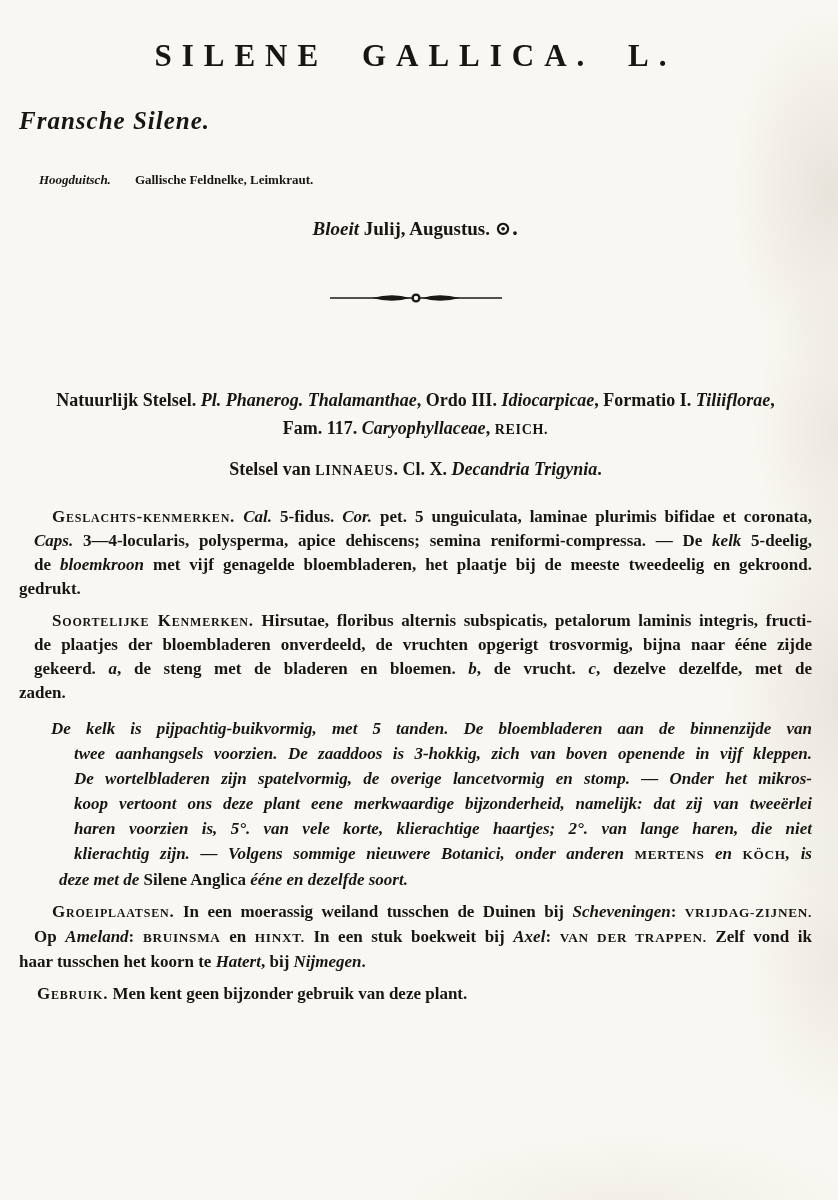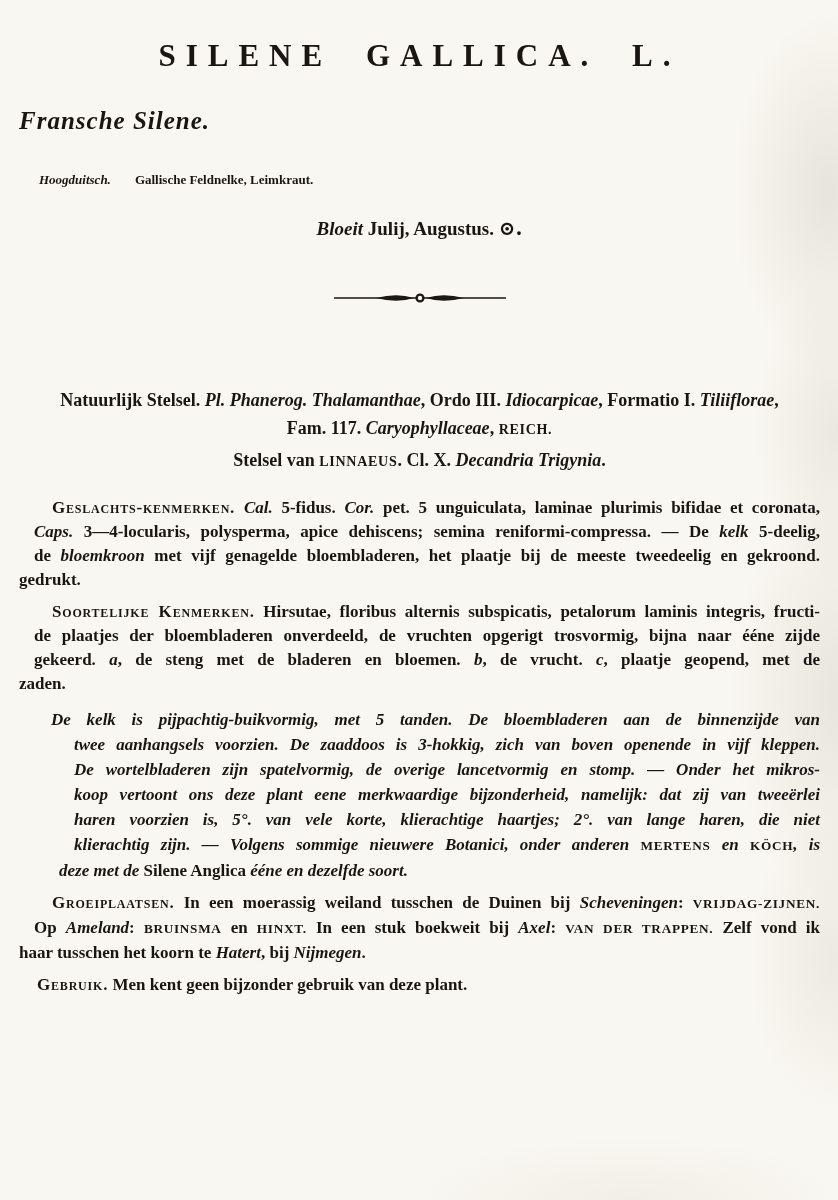--- a/index.html
+++ b/index.html
@@ -13,21 +13,21 @@
       radial-gradient(140px 260px at 99% 16%, rgba(168,160,147,.22), transparent 70%),
       radial-gradient(120px 220px at 100% 36%, rgba(168,160,147,.18), transparent 70%),
       radial-gradient(170px 300px at 101% 58%, rgba(160,152,140,.20), transparent 70%),
       radial-gradient(130px 220px at 100% 80%, rgba(168,160,147,.16), transparent 70%),
       radial-gradient(320px 90px at 75% 100%, rgba(170,162,150,.10), transparent 70%);
     overflow: hidden;
     font-family: "Liberation Serif", "DejaVu Serif", serif;
     font-weight: 700;
     color: #181512;
   }
-  .content { position: absolute; top: 0; left: 0; right: 0; padding: 0 18px 0 19px; }
+  .content { position: absolute; top: 0; left: 0; right: 8px; padding: 0 18px 0 19px; }
 
   .title {
     margin-top: 38px;
     text-align: center;
     font-size: 31px;
     letter-spacing: 10px;
     word-spacing: 16px;
     white-space: nowrap;
   }
   .subtitle {
@@ -44,21 +44,21 @@
   }
   .german-row .label { font-style: italic; }
   .german-row .value { margin-left: 24px; }
 
   .bloom { margin-top: 28px; font-size: 19px; }
   .bloom .tline { text-align: center; }
 
   .divider-wrap { margin-top: 50px; text-align: center; }
 
   .classification { margin-top: 76px; font-size: 18px; line-height: 28px; }
-  .linnaeus { margin-top: 7px; font-size: 18px; }
+  .linnaeus { margin-top: 16px; font-size: 18px; }
 
   .sections { margin-top: 25px; font-size: 17px; line-height: 24px; }
   .para { margin-top: 8px; }
   .para .tline.first { padding-left: 18px; }
   .quote { margin-top: 11px; line-height: 25px; }
   .quote .tline { padding-left: 40px; }
   .quote .tline.first { padding-left: 17px; }
 
   .tline { white-space: normal; }
   .tline.jfy { text-align: justify; text-align-last: justify; text-justify: inter-word; margin-left: 15px; }
@@ -109,21 +109,21 @@
     <div class="sections">
       <div class="para">
           <div class="tline first jfy"><span class="seg-h">Geslachts-kenmerken.</span><span class="seg-n"> </span><span class="seg-i">Cal.</span><span class="seg-n"> 5-fidus. </span><span class="seg-i">Cor.</span><span class="seg-n"> pet. 5 unguiculata, laminae plurimis bifidae et coronata,</span></div>
           <div class="tline jfy"><span class="seg-i">Caps.</span><span class="seg-n"> 3—4-locularis, polysperma, apice dehiscens; semina reniformi-compressa. — De </span><span class="seg-i">kelk</span><span class="seg-n"> 5-deelig,</span></div>
           <div class="tline jfy"><span class="seg-n">de </span><span class="seg-i">bloemkroon</span><span class="seg-n"> met vijf genagelde bloembladeren, het plaatje bij de meeste tweedeelig en gekroond.</span></div>
           <div class="tline"><span class="seg-n">gedrukt.</span></div>
         </div>
       <div class="para">
           <div class="tline first jfy"><span class="seg-h">Soortelijke Kenmerken.</span><span class="seg-n"> Hirsutae, floribus alternis subspicatis, petalorum laminis integris, fructi-</span></div>
           <div class="tline jfy"><span class="seg-n">de plaatjes der bloembladeren onverdeeld, de vruchten opgerigt trosvormig, bijna naar ééne zijde</span></div>
-          <div class="tline jfy"><span class="seg-n">gekeerd. </span><span class="seg-i">a</span><span class="seg-n">, de steng met de bladeren en bloemen. </span><span class="seg-i">b</span><span class="seg-n">, de vrucht. </span><span class="seg-i">c</span><span class="seg-n">, plaatje geopend, met de</span></div>
+          <div class="tline jfy"><span class="seg-n">gekeerd. </span><span class="seg-i">a</span><span class="seg-n">, de steng met de bladeren en bloemen. </span><span class="seg-i">b</span><span class="seg-n">, de vrucht. </span><span class="seg-i">c</span><span class="seg-n">, dezelve dezelfde, met de</span></div>
           <div class="tline"><span class="seg-n">zaden.</span></div>
         </div>
       <div class="quote">
           <div class="tline first jfy"><span class="seg-i">De kelk is pijpachtig-buikvormig, met 5 tanden. De bloembladeren aan de binnenzijde van</span></div>
           <div class="tline jfy"><span class="seg-i">twee aanhangsels voorzien. De zaaddoos is 3-hokkig, zich van boven openende in vijf kleppen.</span></div>
           <div class="tline jfy"><span class="seg-i">De wortelbladeren zijn spatelvormig, de overige lancetvormig en stomp. — Onder het mikros-</span></div>
           <div class="tline jfy"><span class="seg-i">koop vertoont ons deze plant eene merkwaardige bijzonderheid, namelijk: dat zij van tweeërlei</span></div>
           <div class="tline jfy"><span class="seg-i">haren voorzien is, 5°. van vele korte, klierachtige haartjes; 2°. van lange haren, die niet</span></div>
           <div class="tline jfy"><span class="seg-i">klierachtig zijn. — Volgens sommige nieuwere Botanici, onder anderen </span><span class="seg-c">MERTENS</span><span class="seg-i"> en </span><span class="seg-c">KÖCH</span><span class="seg-i">, is</span></div>
           <div class="tline"><span class="seg-i">deze met de </span><span class="seg-n">Silene Anglica </span><span class="seg-i">ééne en dezelfde soort.</span></div>

